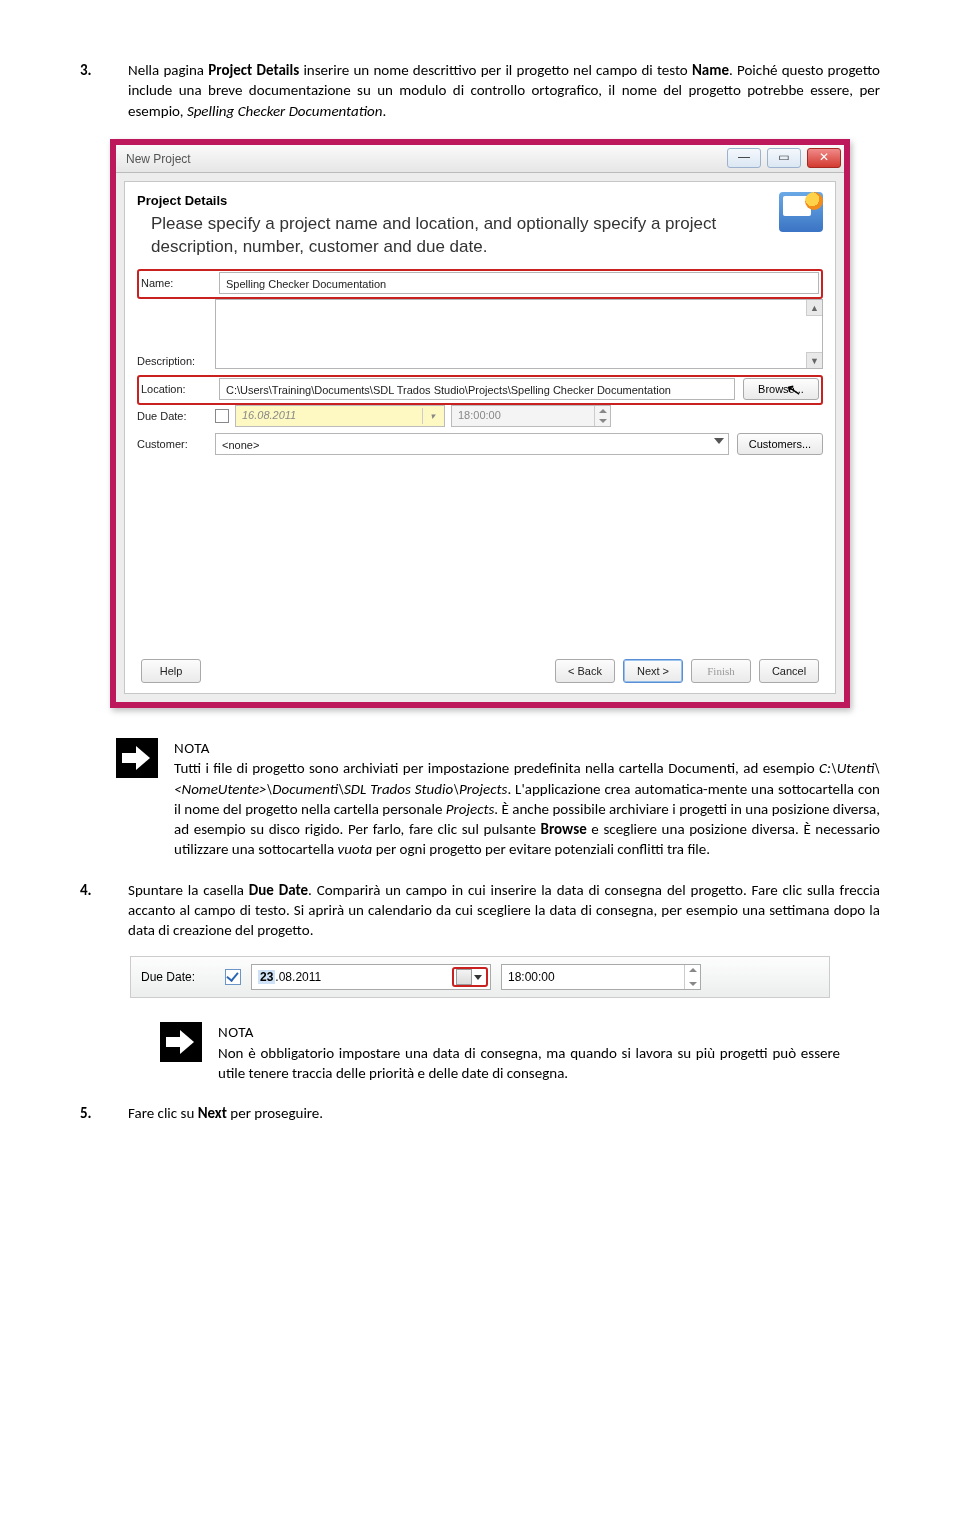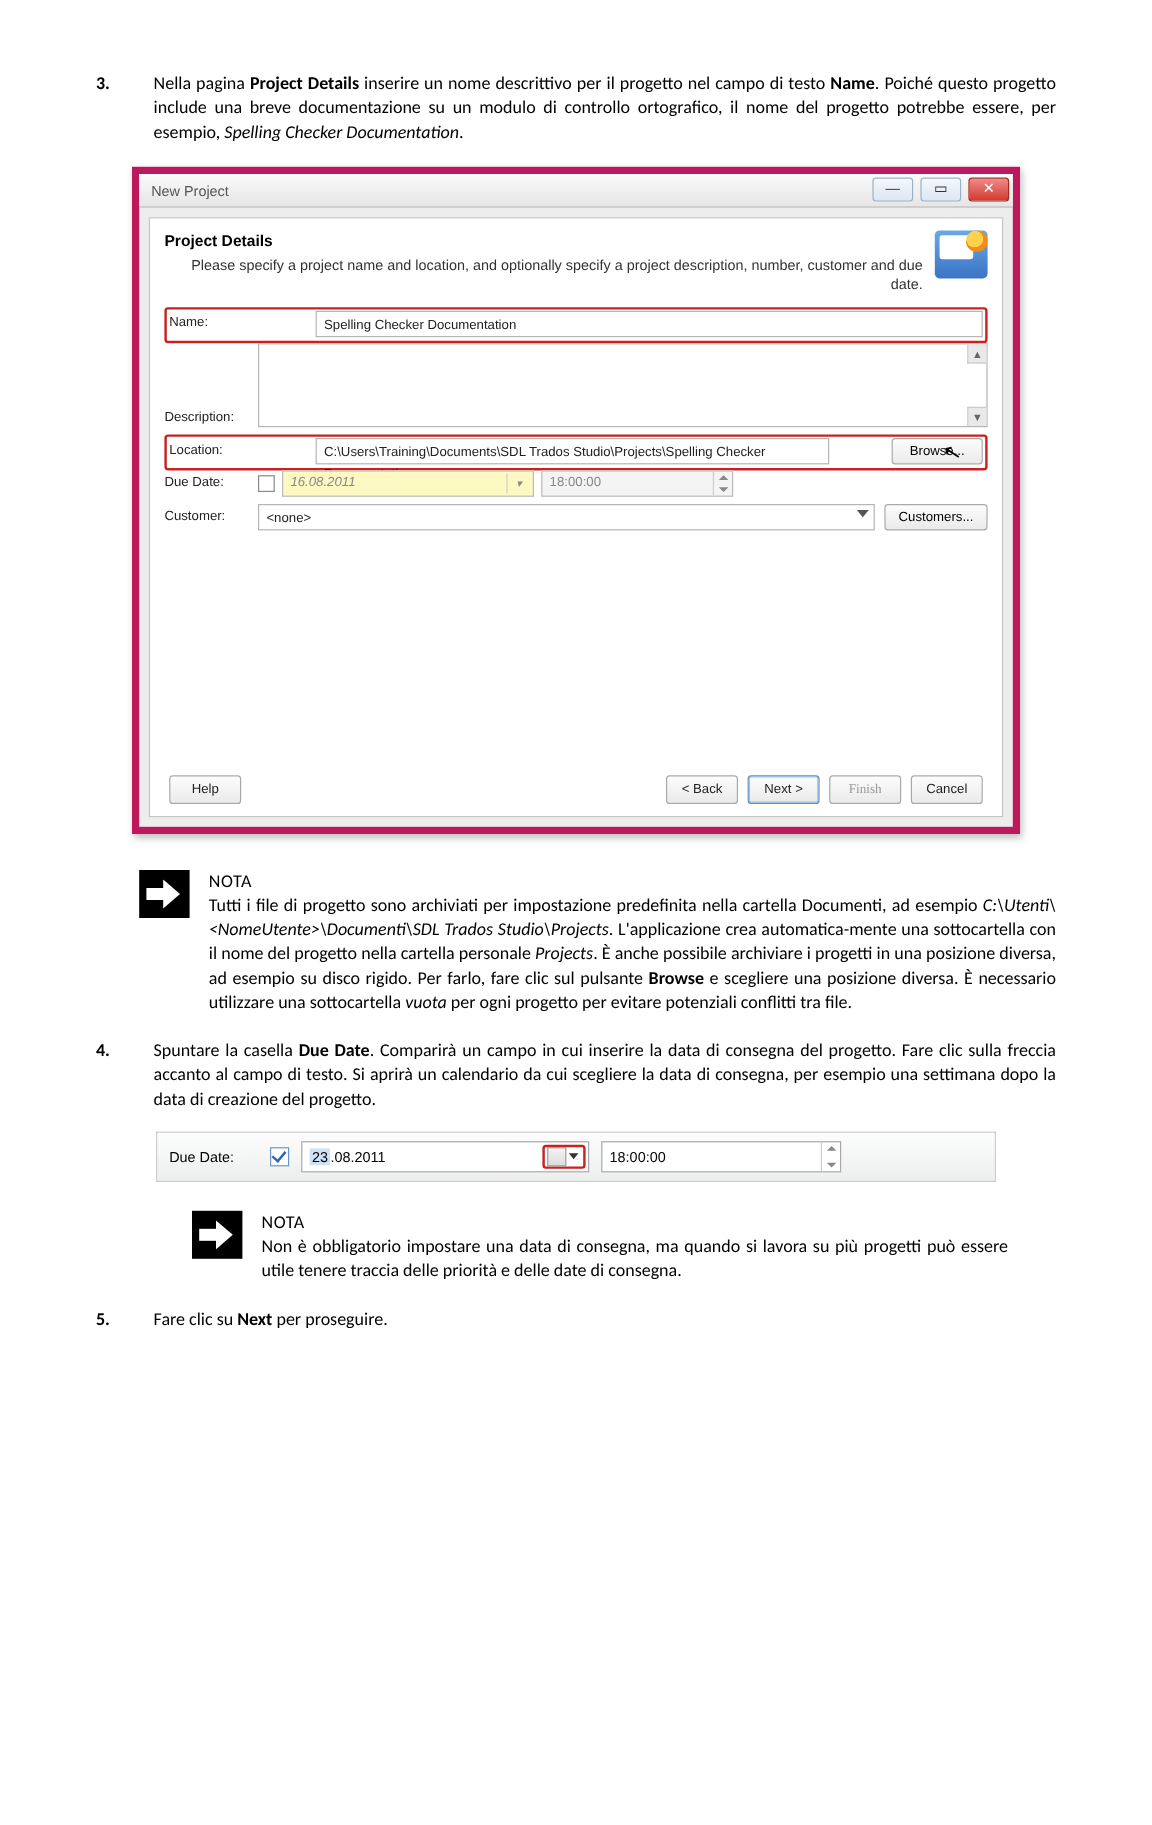--- a/index.html
+++ b/index.html
@@ -49,37 +49,37 @@
     background: linear-gradient(#f08a8a,#d33a2f);
     color: #fff; border-color: #a52921;
   }
   .inner {
     margin: 8px; padding: 10px 12px 6px 12px;
     border: 1px solid #c6c6c6; background: #fff;
   }
   .hdr { display: flex; }
   .hdr-text { flex: 1; padding-right: 10px; }
   .hdr-text .h1 { font-weight: bold; font-size: 13px; margin-bottom: 4px; }
-  .hdr-text .h2 { font-size: 12px; color: #333; padding-left: 14px; line-height: 1.35; text-align: right; }
+  .hdr-text .h2 { font-size: 17px; color: #333; padding-left: 14px; line-height: 1.35; }
   .app-icon {
     width: 44px; height: 40px; border-radius: 4px;
     background: linear-gradient(#6aa9e6,#3a74c4);
     position: relative;
   }
   .app-icon::before { content:""; position:absolute; top:4px; left:4px; width:28px; height:20px; background:#fff; border-radius:2px; }
   .app-icon::after { content:""; position:absolute; top:0; right:0; width:18px; height:18px; background:radial-gradient(circle at 40% 40%,#ffd24a 0 45%,#f28c1a 46% 100%); border-radius:50%; }
   .form { margin-top: 10px; }
   .row { display: flex; align-items: center; margin-bottom: 6px; }
   .lab { width: 78px; flex: 0 0 78px; font-size: 11px; color: #222; }
   .field {
     flex: 1; height: 22px; border: 1px solid #b5b5b5; background: #fff;
     padding: 2px 6px; font-size: 11px; line-height: 18px; color: #222;
   }
   .redbox { border: 2px solid #c92020; border-radius: 3px; padding: 1px 2px; }
-  .redbox .row { margin-bottom: 2px; gap: 44px; }
+  .redbox .row { margin-bottom: 2px; }
   .redbox .field { border-color: #b5b5b5; }
   .desc { height: 70px; border: 1px solid #b5b5b5; background:#fff; padding:4px 6px; position:relative; }
   .desc .sbup, .desc .sbdn {
     position:absolute; right:0; width:16px; height:16px; background:#e9e9e9; border-left:1px solid #ccc; text-align:center; font-size:9px; line-height:16px; color:#666;
   }
   .desc .sbup { top:0; border-bottom:1px solid #ccc; }
   .desc .sbdn { bottom:0; border-top:1px solid #ccc; }
   .browse {
     width: 76px; height: 22px; margin-left: 8px;
     border: 1px solid #a9a9a9; border-radius: 3px;
@@ -146,21 +146,21 @@
   }
   .ss2 .chk2::after {
     content:""; position:absolute; left:3px; top:0px;
     width:5px; height:9px; border-right:2px solid #2a66b6; border-bottom:2px solid #2a66b6;
     transform: rotate(40deg);
   }
   .ss2 .date2 {
     width:240px; height:26px; border:1px solid #a9a9a9; background:#fff;
     padding:2px 6px; line-height:20px; position:relative; margin-right:10px;
   }
-  .ss2 .date2 .sel { background:#cfe1f7; padding:0 2px; }
+  .ss2 .date2 .sel { background:#cfe1f7; padding:0 2px;font-weight:bold; }
   .ss2 .date2 .calwrap {
     position:absolute; right:2px; top:2px; height:20px; width:36px;
     border:2px solid #c92020; border-radius:3px; display:flex;
   }
   .ss2 .date2 .cal {
     width:16px; height:16px; margin:0 2px;
     background: linear-gradient(#f4f4f4,#dcdcdc);
     border:1px solid #9a9a9a;
   }
   .ss2 .date2 .tri {

